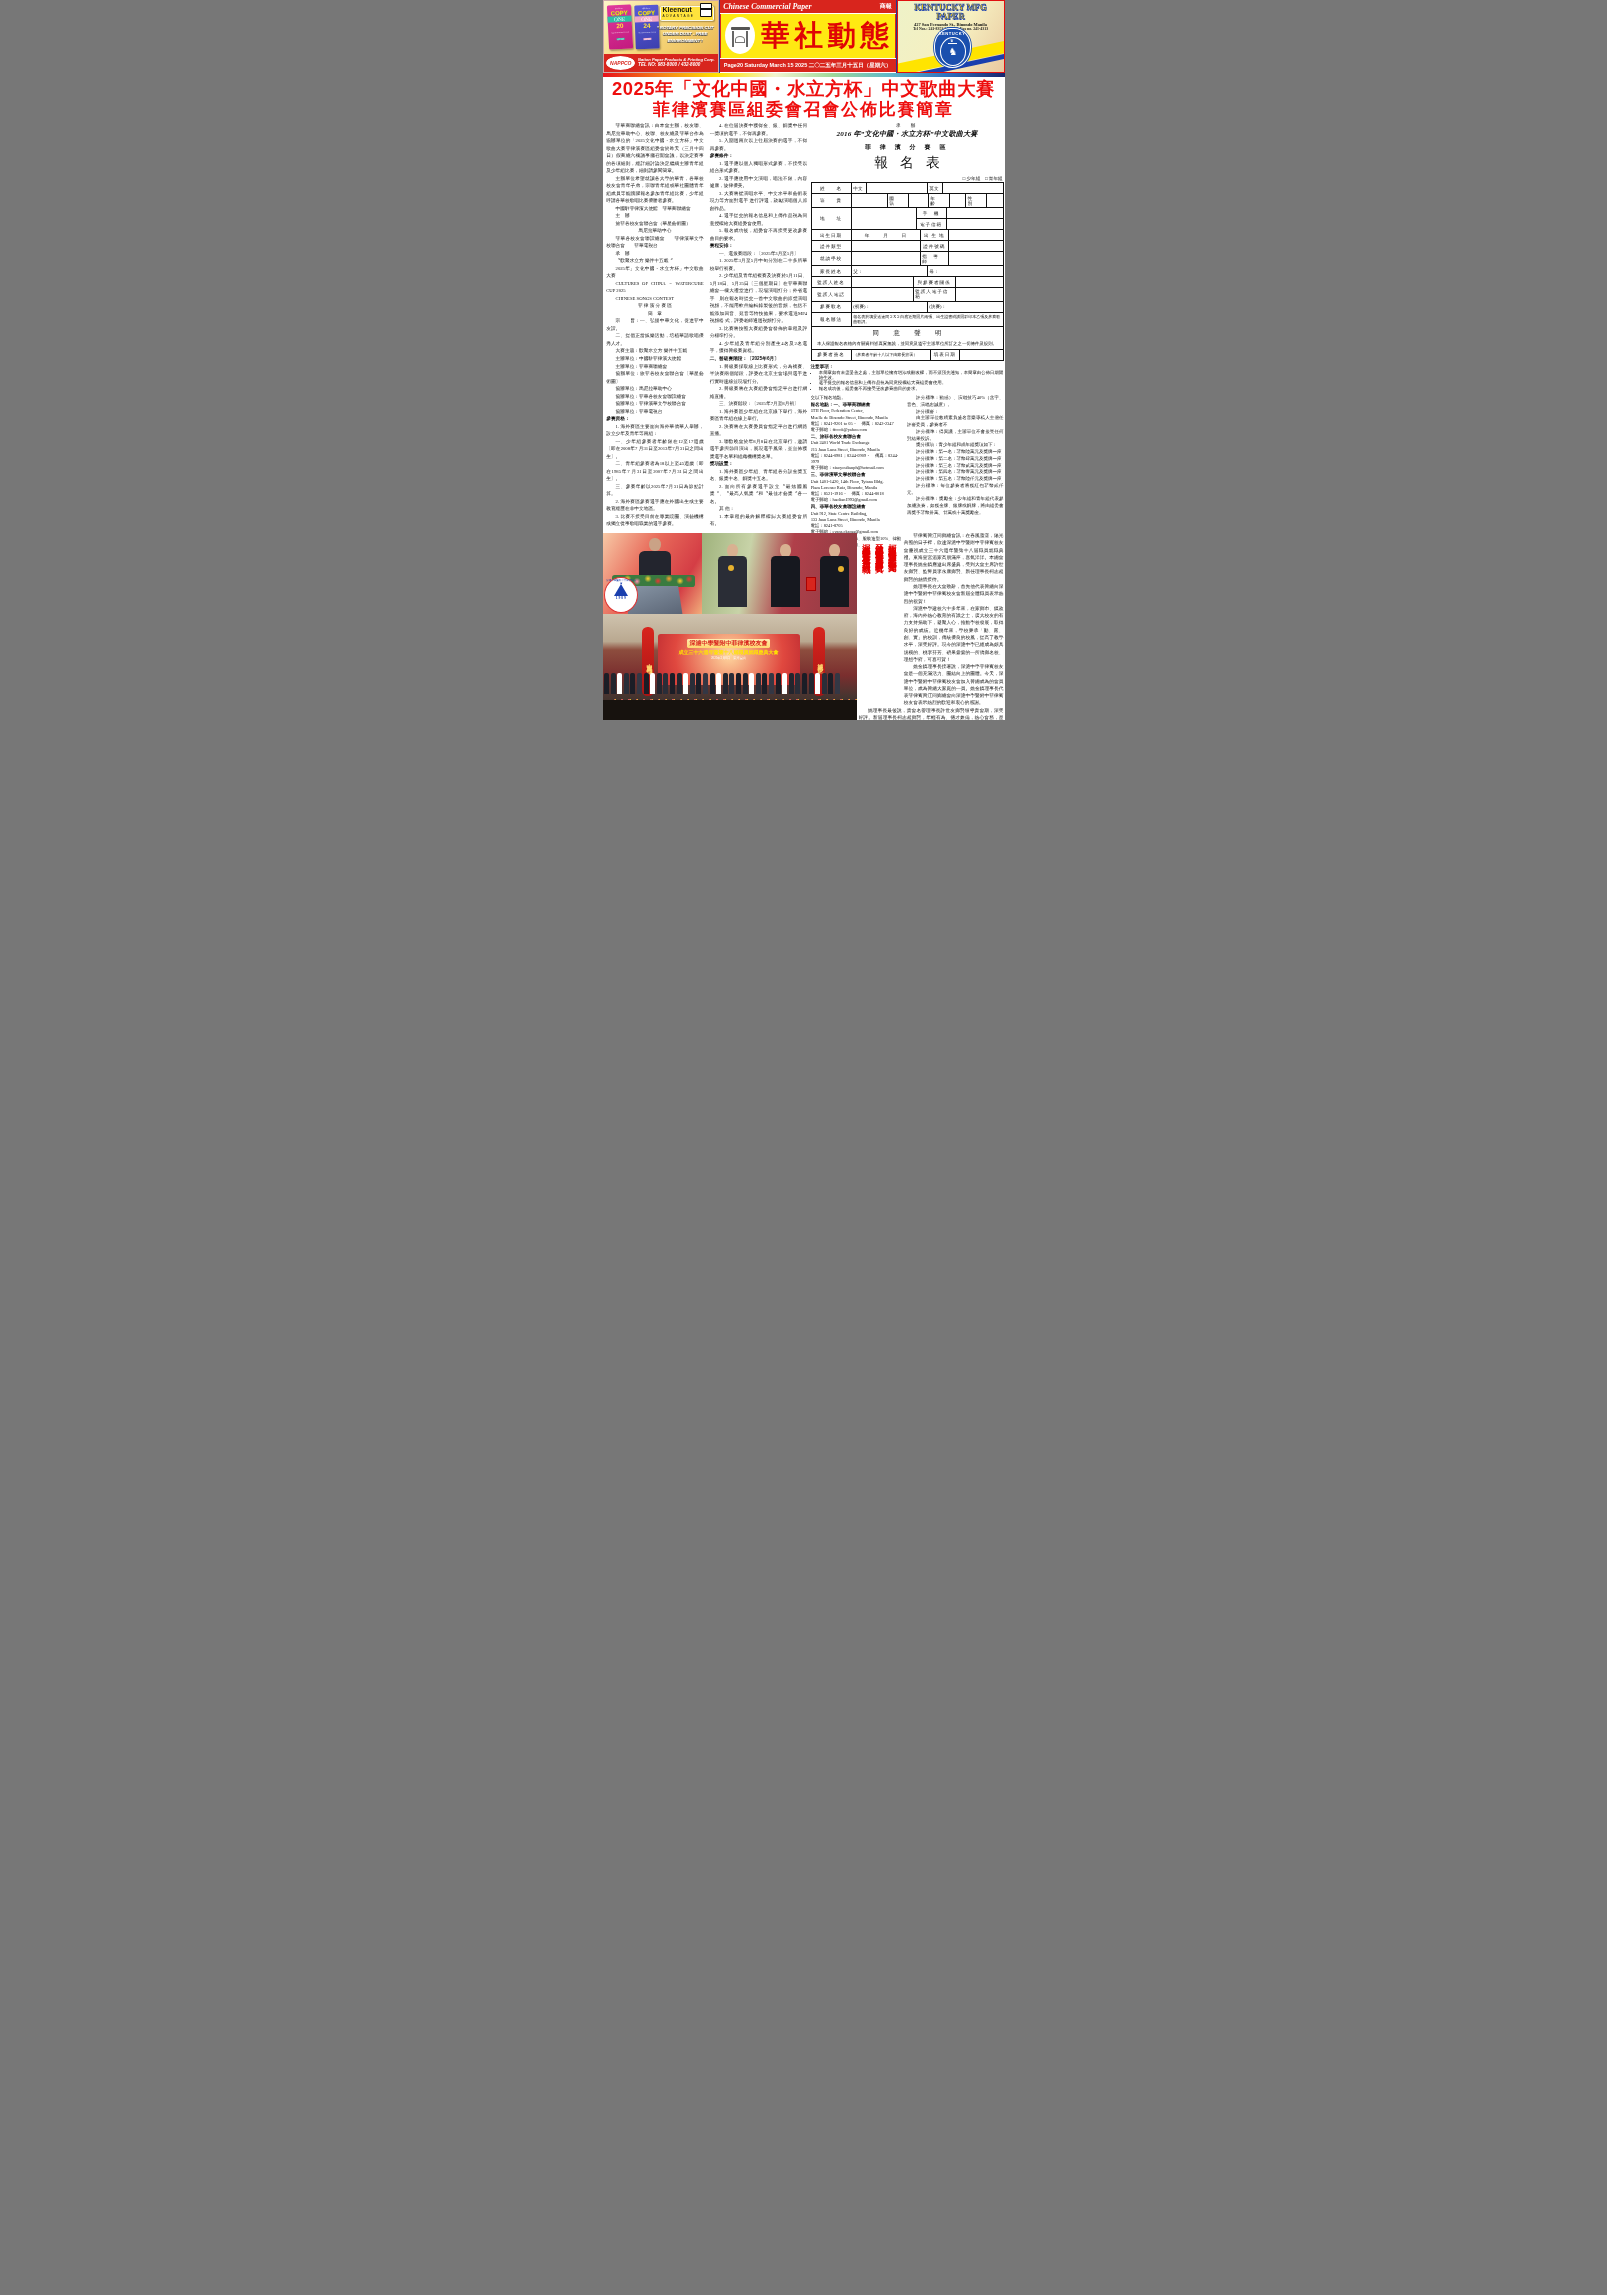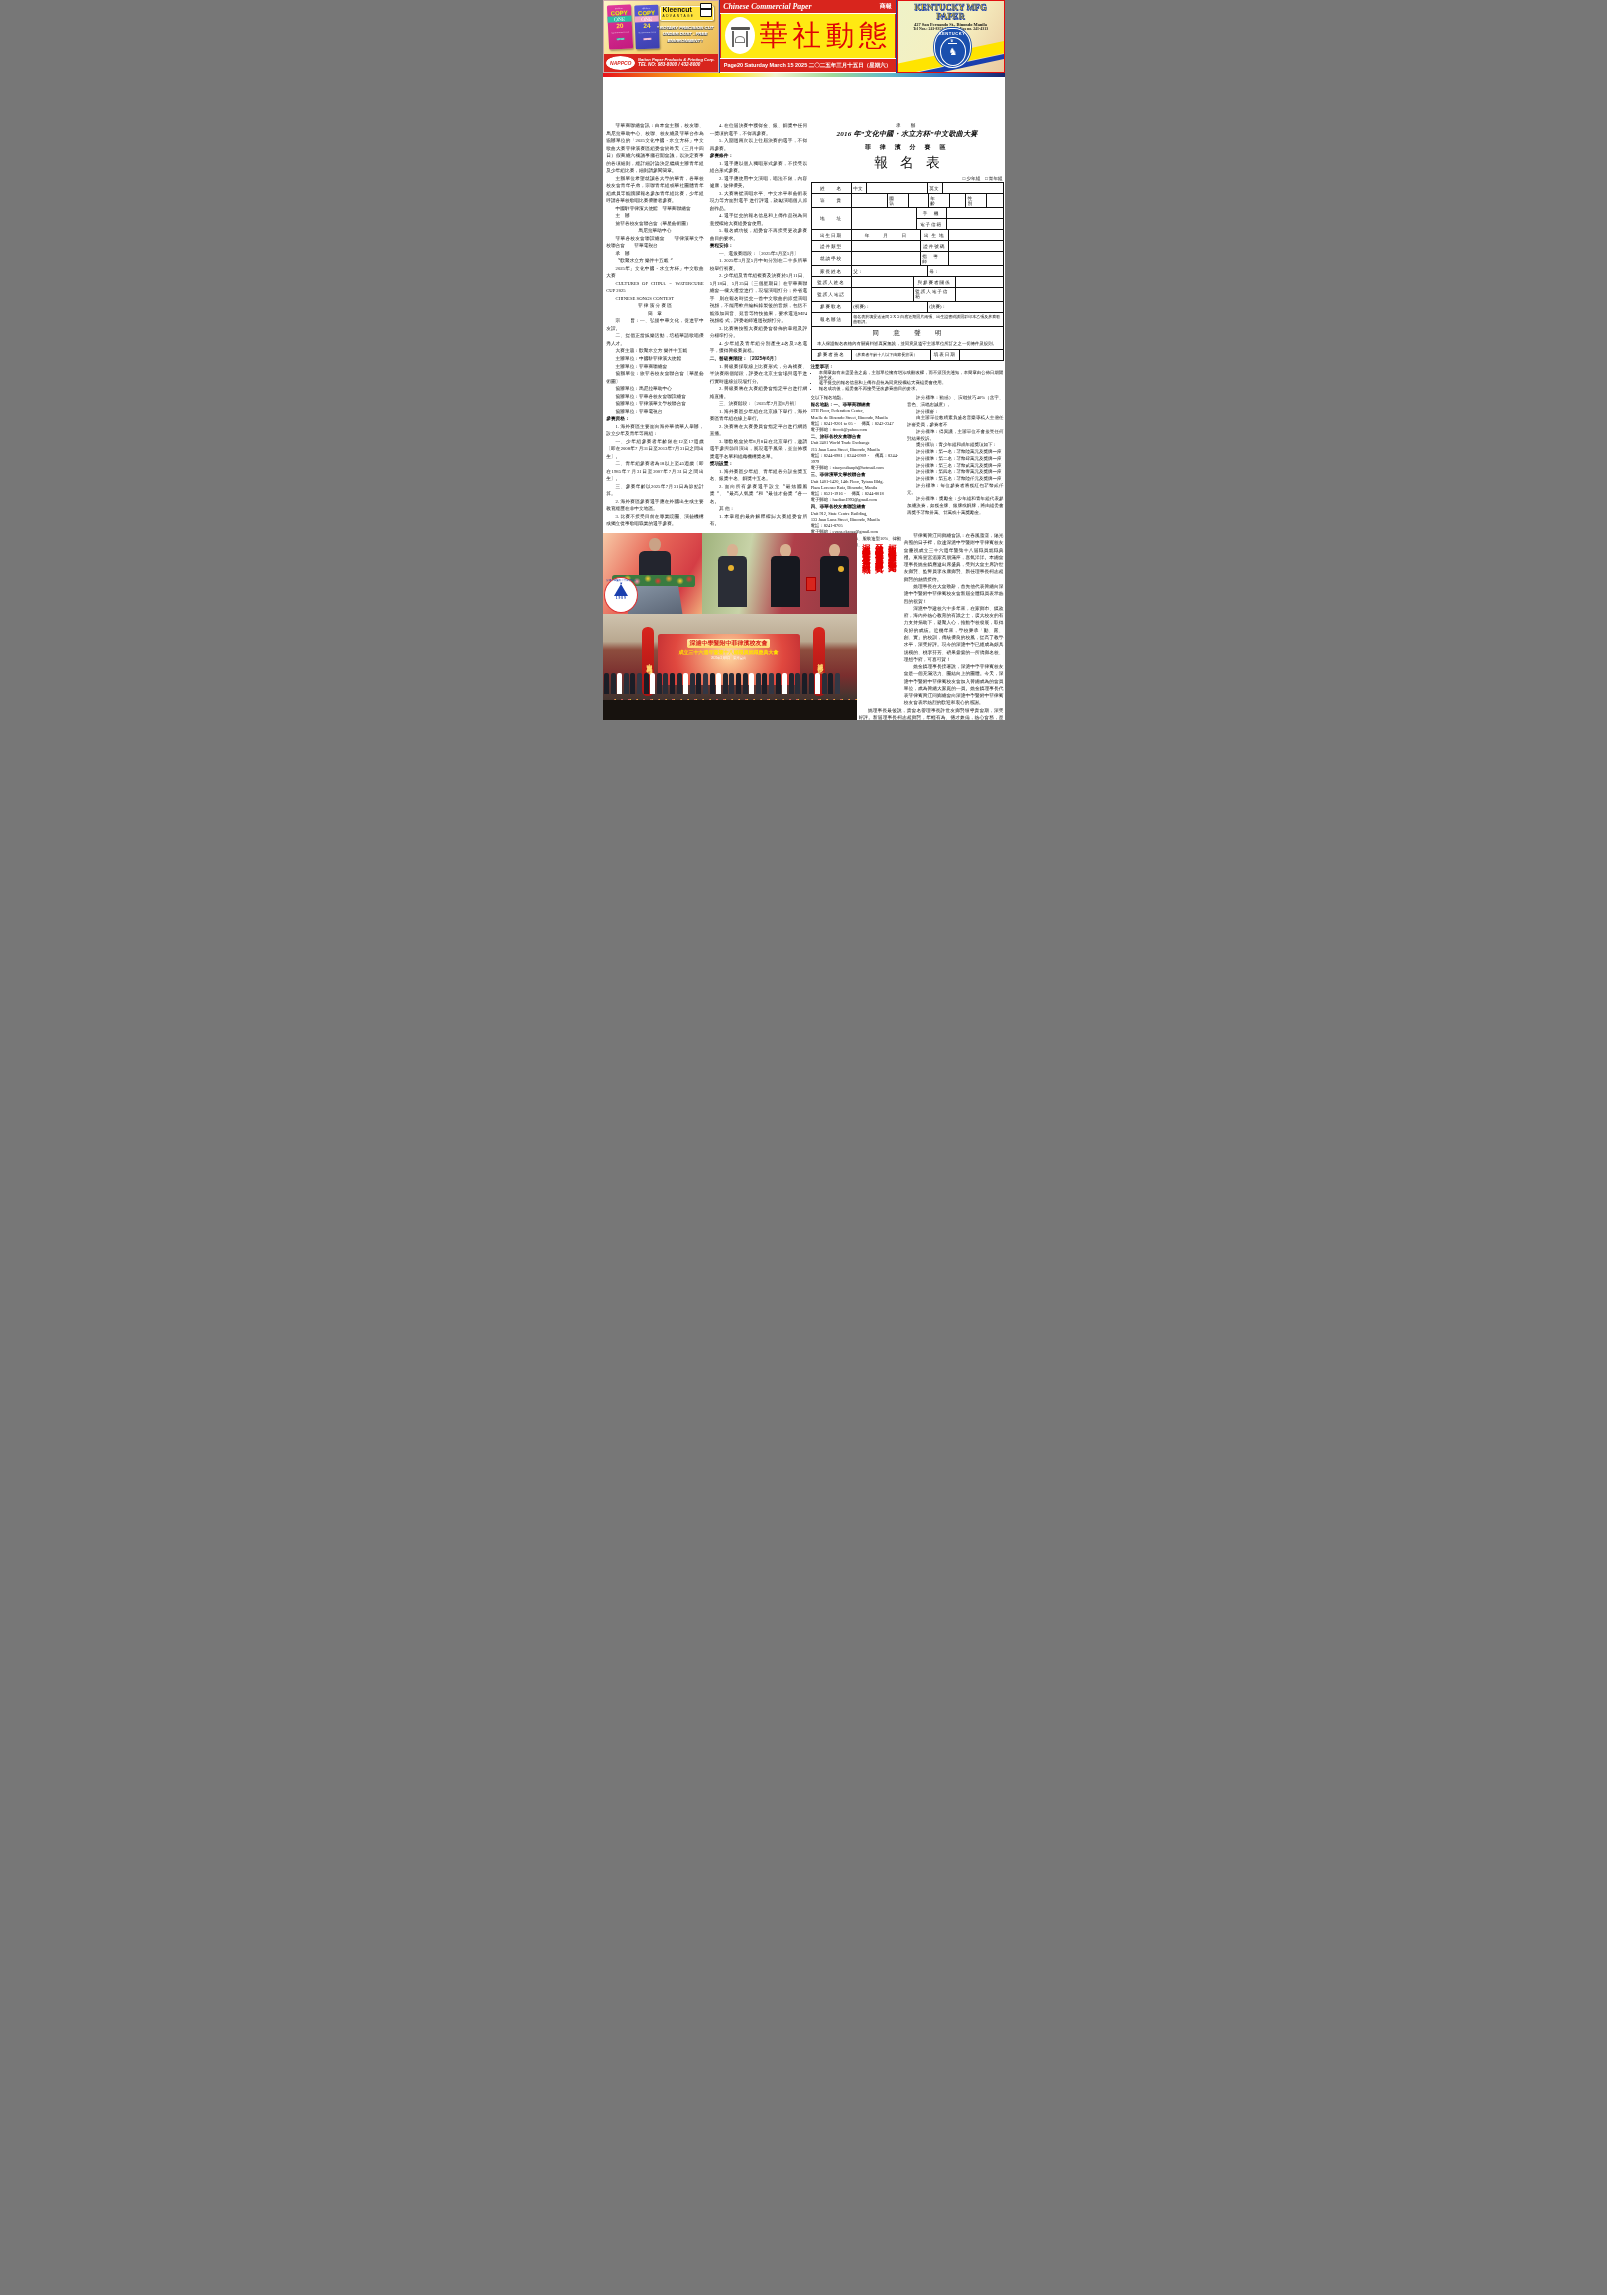--- a/index.html
+++ b/index.html
@@ -37,21 +37,21 @@
   .masthead { position:relative; width:178px; height:73px; border-left:0.9px solid #223a8f; border-right:0.9px solid #223a8f; }
   .mh-top { height:13.8px; background:#d8251d; color:#fff; display:flex; align-items:center; justify-content:space-between; padding:0 3.7px; border-bottom:0.9px solid #fff; }
   .mh-script { font-family:"Liberation Serif",serif; font-style:italic; font-weight:bold; font-size:7.8px; }
   .mh-cc { font-size:6px; font-weight:bold; }
   .mh-mid { position:relative; height:44px; background:#ffe912; border:1.4px solid #d8251d; border-width:0 1.4px; display:flex; align-items:center; }
   .mh-circle { position:absolute; left:4.6px; top:3.7px; width:30px; height:37px; background:#fff; border-radius:50%; overflow:hidden; }
   .gate1 { position:absolute; left:5.5px; top:10px; width:19px; height:2.8px; background:#555; border-radius:0.9px; }
   .gate2 { position:absolute; left:7.3px; top:13.8px; width:1.8px; height:15.6px; background:#666; }
   .gate3 { position:absolute; left:21px; top:13.8px; width:1.8px; height:15.6px; background:#666; }
   .gate4 { position:absolute; left:10px; top:18.4px; width:10px; height:7.3px; border:0.9px solid #777; border-radius:50% 50% 0 0; }
-  .mh-title { position:absolute; left:39px; top:1.8px; width:136px; text-align:left; font-size:28.5px; font-weight:normal; color:#e00505; letter-spacing:4.6px; font-family:"Liberation Serif",serif; line-height:40px; white-space:nowrap; }
+  .mh-title { position:absolute; left:39px; top:1.8px; width:136px; text-align:center; font-size:28.5px; font-weight:bold; color:#e00505; letter-spacing:4.6px; font-family:"Liberation Serif",serif; line-height:40px; white-space:nowrap; }
   .mh-bot { height:14.7px; background:#d8251d; color:#fff; font-weight:bold; display:flex; align-items:center; justify-content:center; font-size:5.5px; font-family:"Liberation Sans",sans-serif; border-top:0.9px solid #fff; }
 
   
   .ad-kentucky { position:relative; width:108px; height:73px; background:linear-gradient(120deg,#eef2c8,#f6efc0 55%,#e9c9a0); border:1.4px solid #e01010; padding:1.8px 2.8px; overflow:hidden; }
   .ky-title { font-family:"Liberation Serif",serif; font-weight:bold; font-size:8.7px; color:#ffd400; -webkit-text-stroke:0.5px #1a3fae; text-shadow:0.5px 0.5px 0 #1a3fae; text-align:center; line-height:1; }
   .ky-addr { font-size:4.4px; font-weight:bold; text-align:center; margin-top:1.4px; color:#111; }
   .ky-tel { font-size:3.9px; font-weight:bold; text-align:center; color:#222; }
   .ky-swoosh { position:absolute; left:-4.6px; bottom:8.3px; width:119px; height:12px; background:#ffe400; transform:rotate(-12deg); }
   .ky-swoosh2 { position:absolute; left:-4.6px; bottom:2.8px; width:119px; height:4.6px; background:#1a3fae; transform:rotate(-12deg); }
   .ky-badge { position:absolute; left:36px; top:27px; width:37px; height:40px; background:#1a4fae; border-radius:45% 45% 50% 50%; border:1.4px solid #fff; box-shadow:0 0 0 0.9px #1a4fae; }
@@ -219,20 +219,24 @@
         <span class="arc">KENTUCKY</span>
         <span class="oval"></span>
         <span class="crown"></span>
         <span class="lion">♞</span>
       </div>
     </div>
   </div>
 
   <div class="rainbow"></div>
 
+  <div class="headline">
+    <div class="h1">2025年「文化中國・水立方杯」中文歌曲大賽</div>
+    <div class="h2">菲律濱賽區組委會召會公佈比賽簡章</div>
+  </div>
 
   <div class="article1">
       <p>菲華商聯總會訊：由本會主辦，校友聯、馬尼拉華助中心、校聯、校友總及菲華台作為協辦單位的「2025文化中國・水立方杯」中文歌曲大賽菲律濱賽區組委會於昨天（三月十四日）假商總六樓議事廳召開會議，以決定賽事的各項細則，經詳細討論決定繼續主辦青年組及少年組比賽，細則請參閱簡章。</p>
       <p>主辦單位希望就讀各大學的華青，各華校校友會青年子弟，宗聯青年組或華社團體青年組成員等能踴躍報名參加青年組比賽，少年組呼請各華校歌唱比賽優勝者參賽。</p>
       <p>中國駐菲律濱大使館　菲華商聯總會</p>
       <p>主　辦</p>
       <p>旅菲各校友會聯合會（華星藝術團）</p>
       <p class="center">馬尼拉華助中心</p>
       <p>菲華各校友會聯誼總會　　菲律濱華文學校聯合會　　菲華電視台</p>
       <p>承　辦</p>

